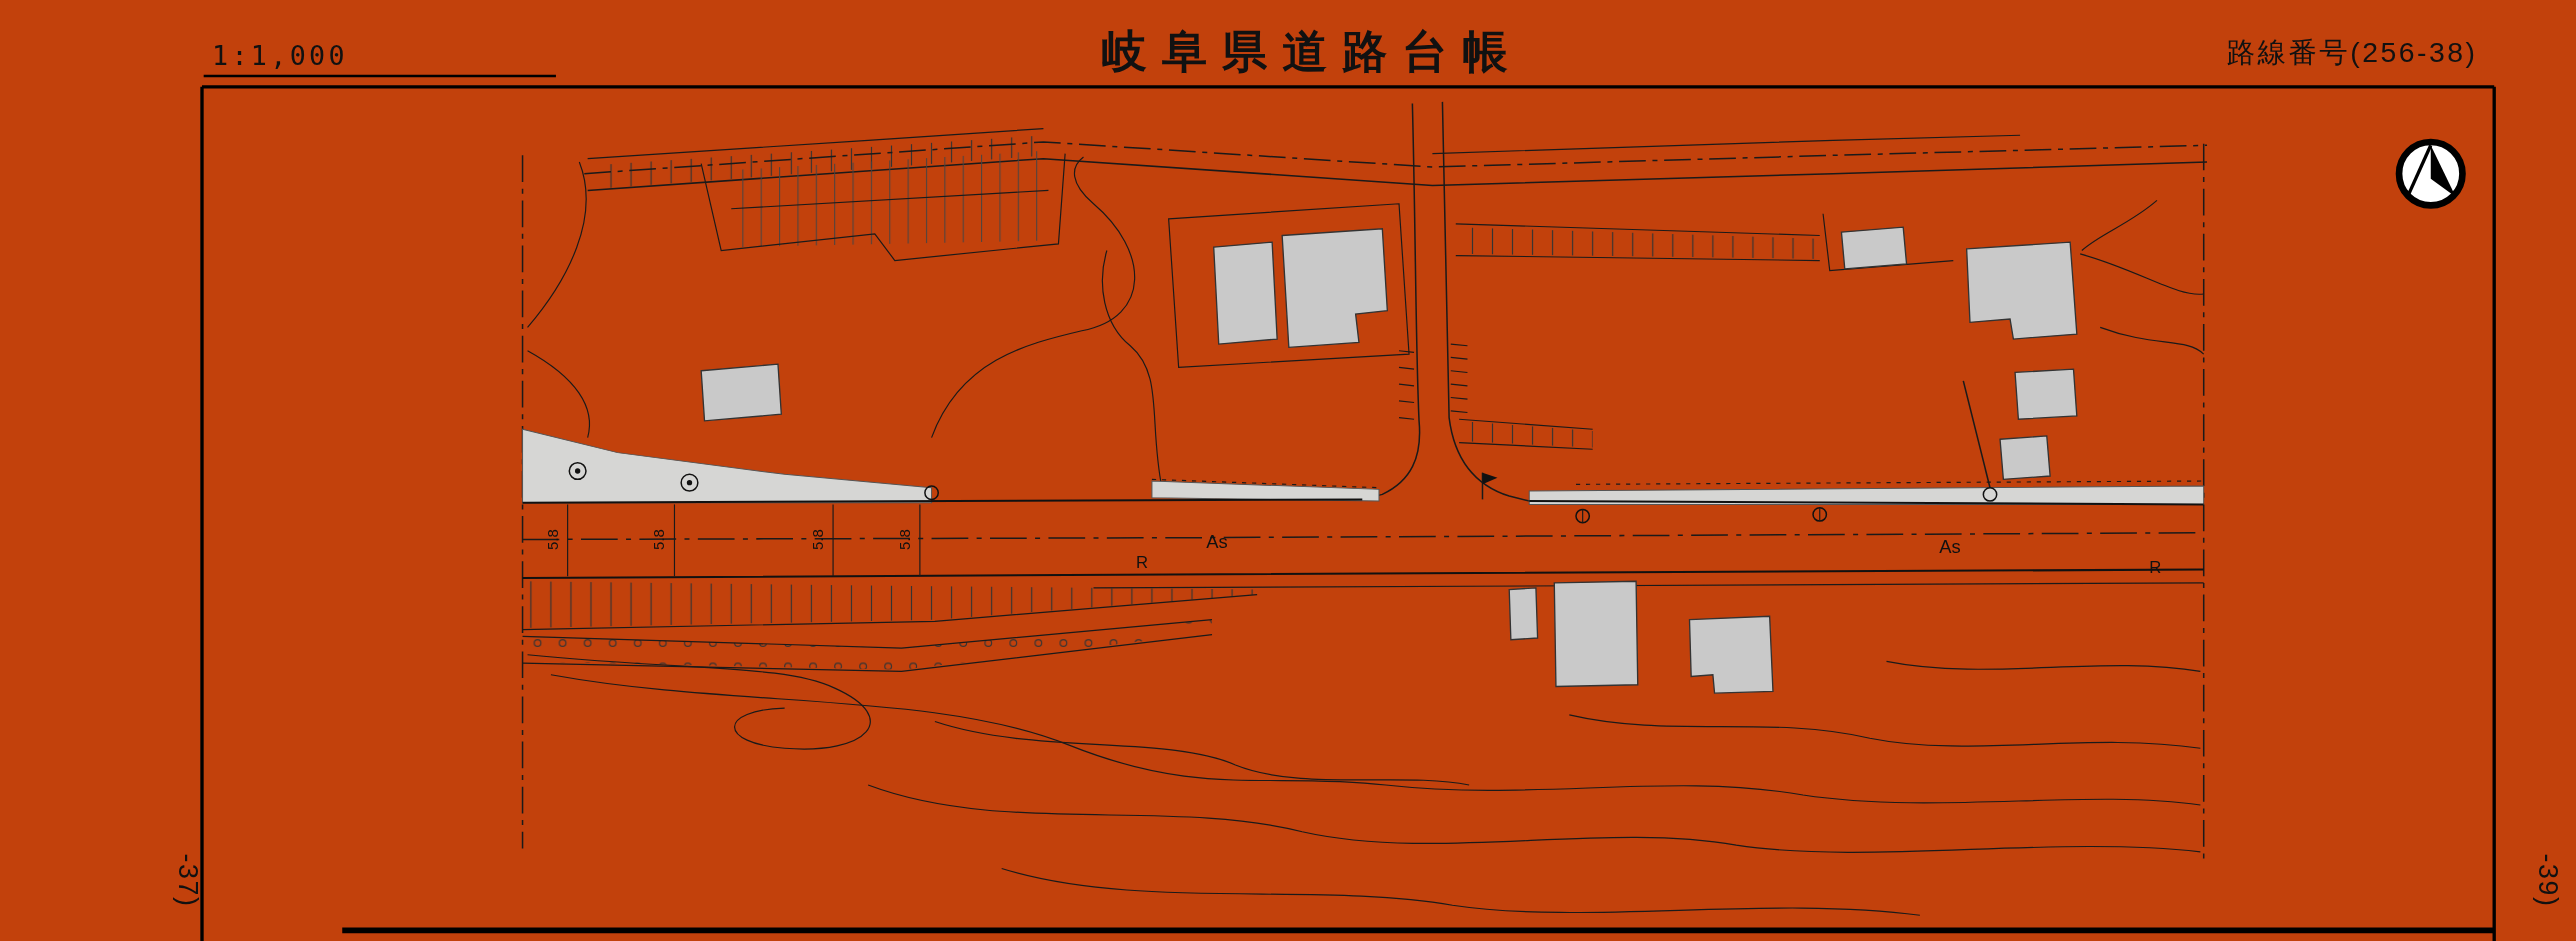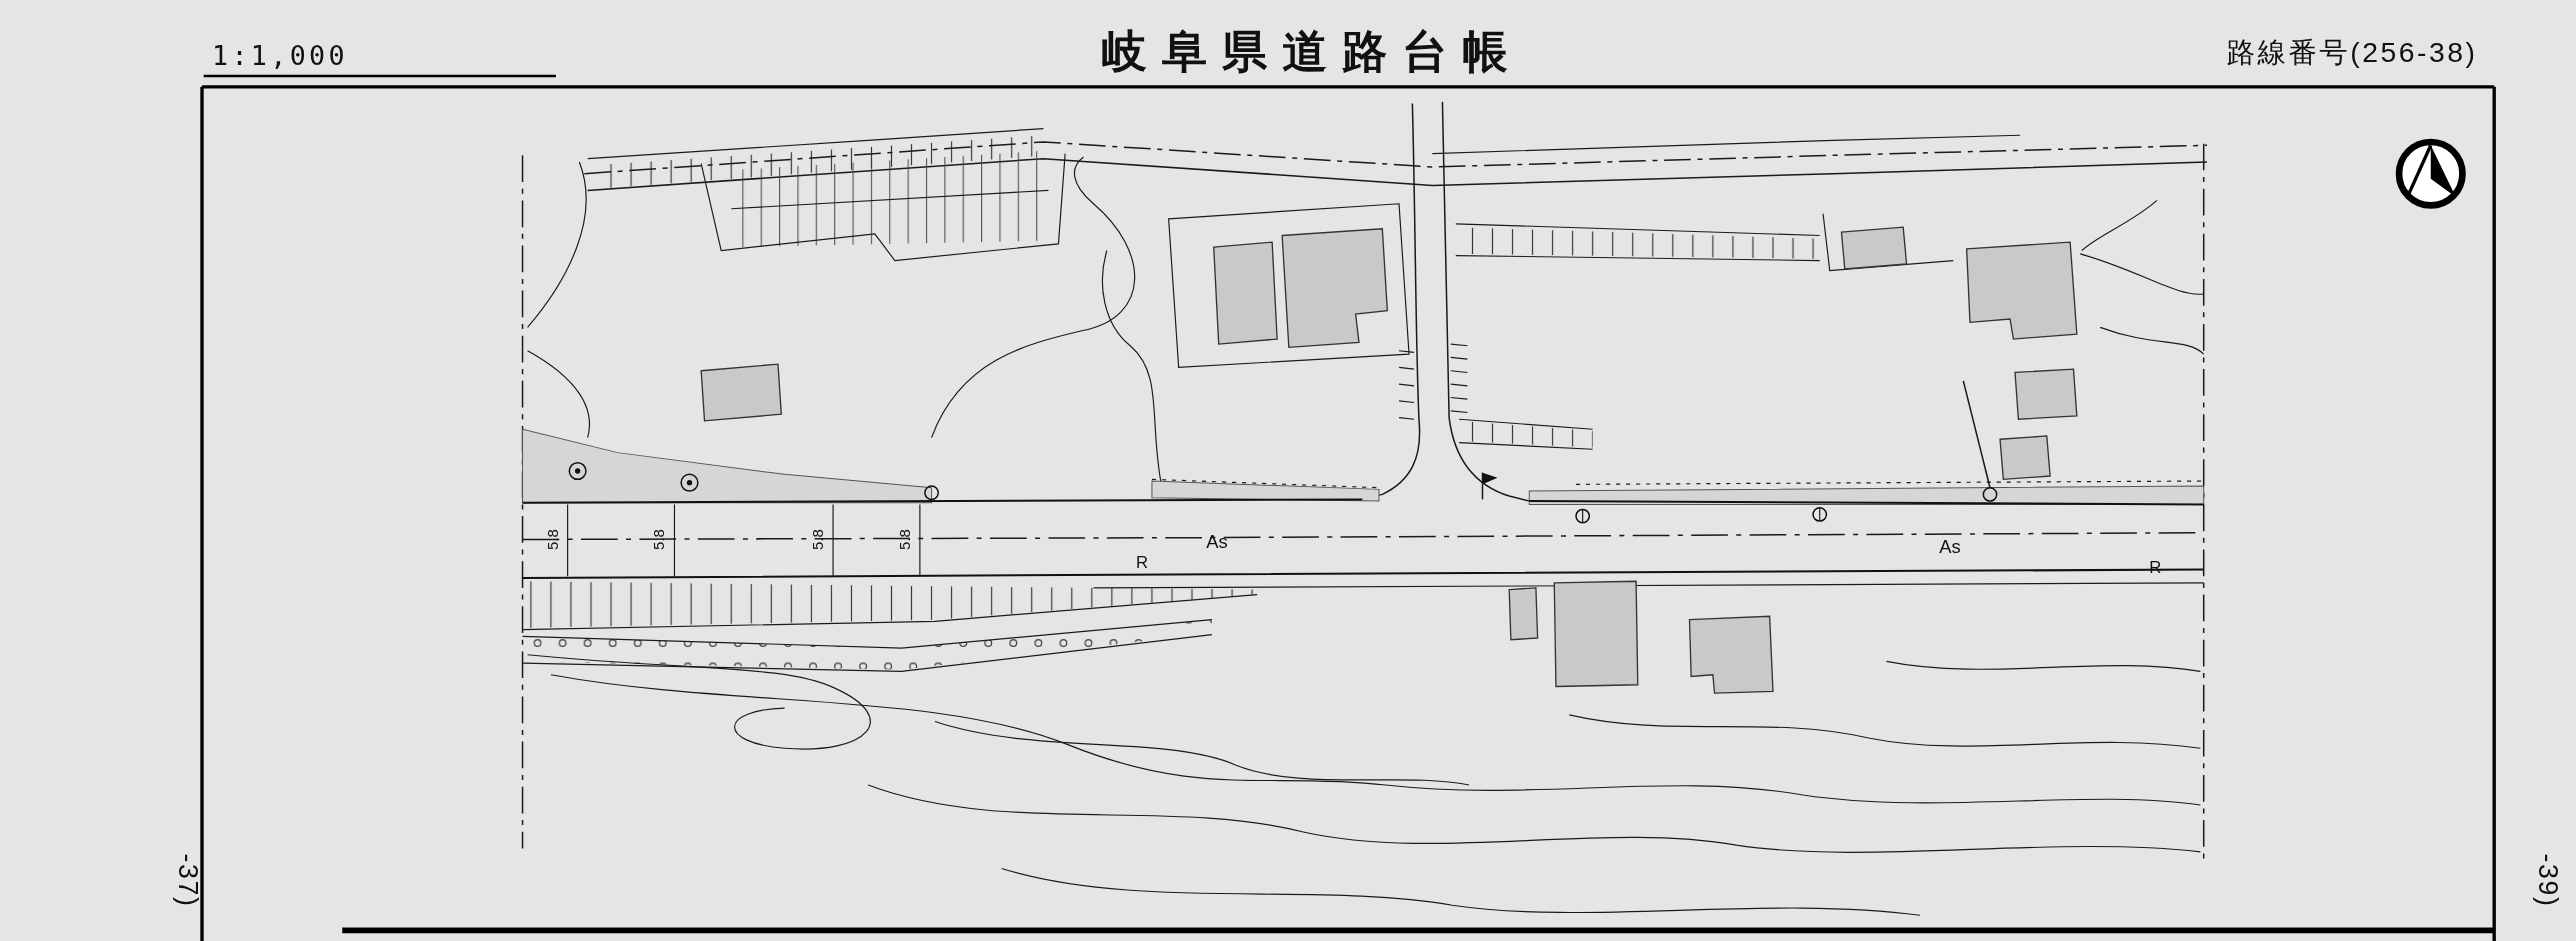--- a/index.html
+++ b/index.html
@@ -1,16 +1,16 @@
 <!DOCTYPE html>
 <html style="font-size:9.6px"><head>
 <meta charset="utf-8">
 <style>
   html,body{margin:0;padding:0;background:#ffffff;}
-  .page{position:relative;width:2576px;height:942px;background:#e5e5e5;overflow:hidden;}
+  .page{position:relative;width:2576px;height:942px;background:#c2410c;overflow:hidden;}
   .page > svg{display:block;}
   text{font-family:"Liberation Sans",sans-serif;fill:#111;}
   .t-scale{font-family:"DejaVu Sans Mono",monospace;font-size:16px;letter-spacing:2px;}
   .t-title{font-size:27px;font-weight:bold;letter-spacing:9px;}
   .t-route{font-size:17px;letter-spacing:1.5px;}
   .t-edge{font-size:16px;letter-spacing:1px;}
   .t-map{font-size:11px;}
   .t-map-sm{font-size:10px;}
   .t-width{font-size:9px;}
   .frame line{stroke:#000;}

